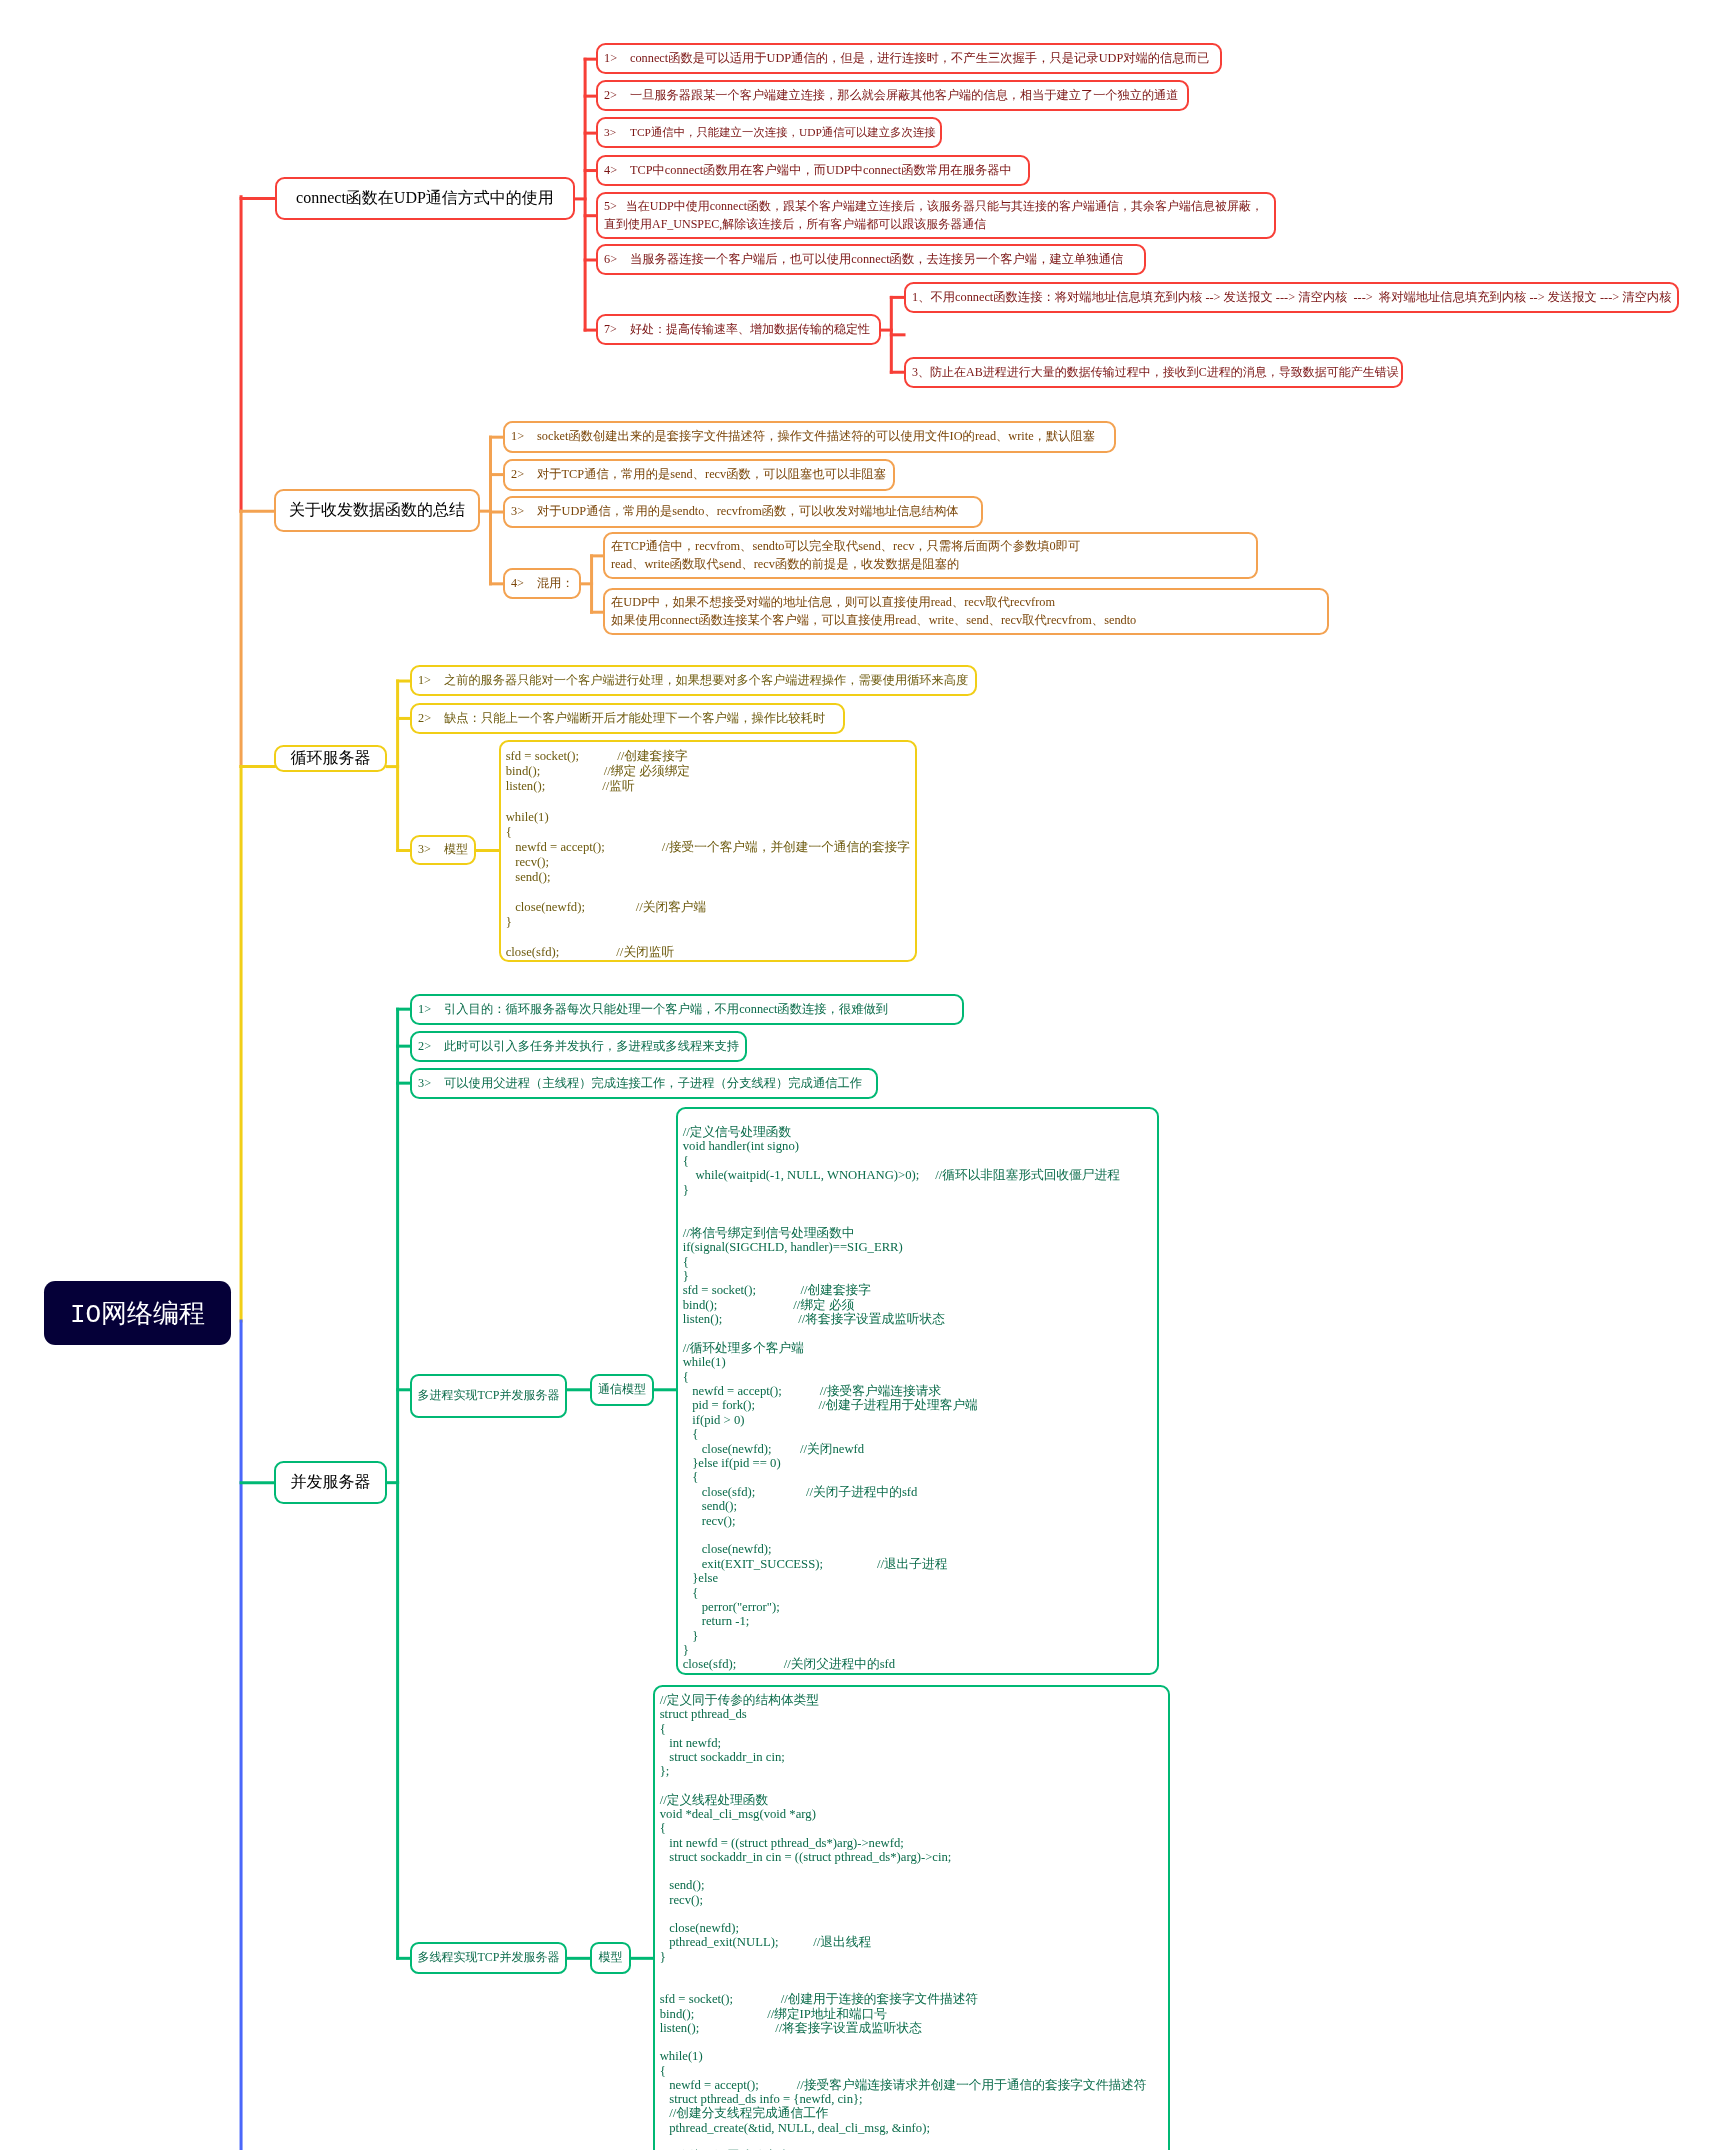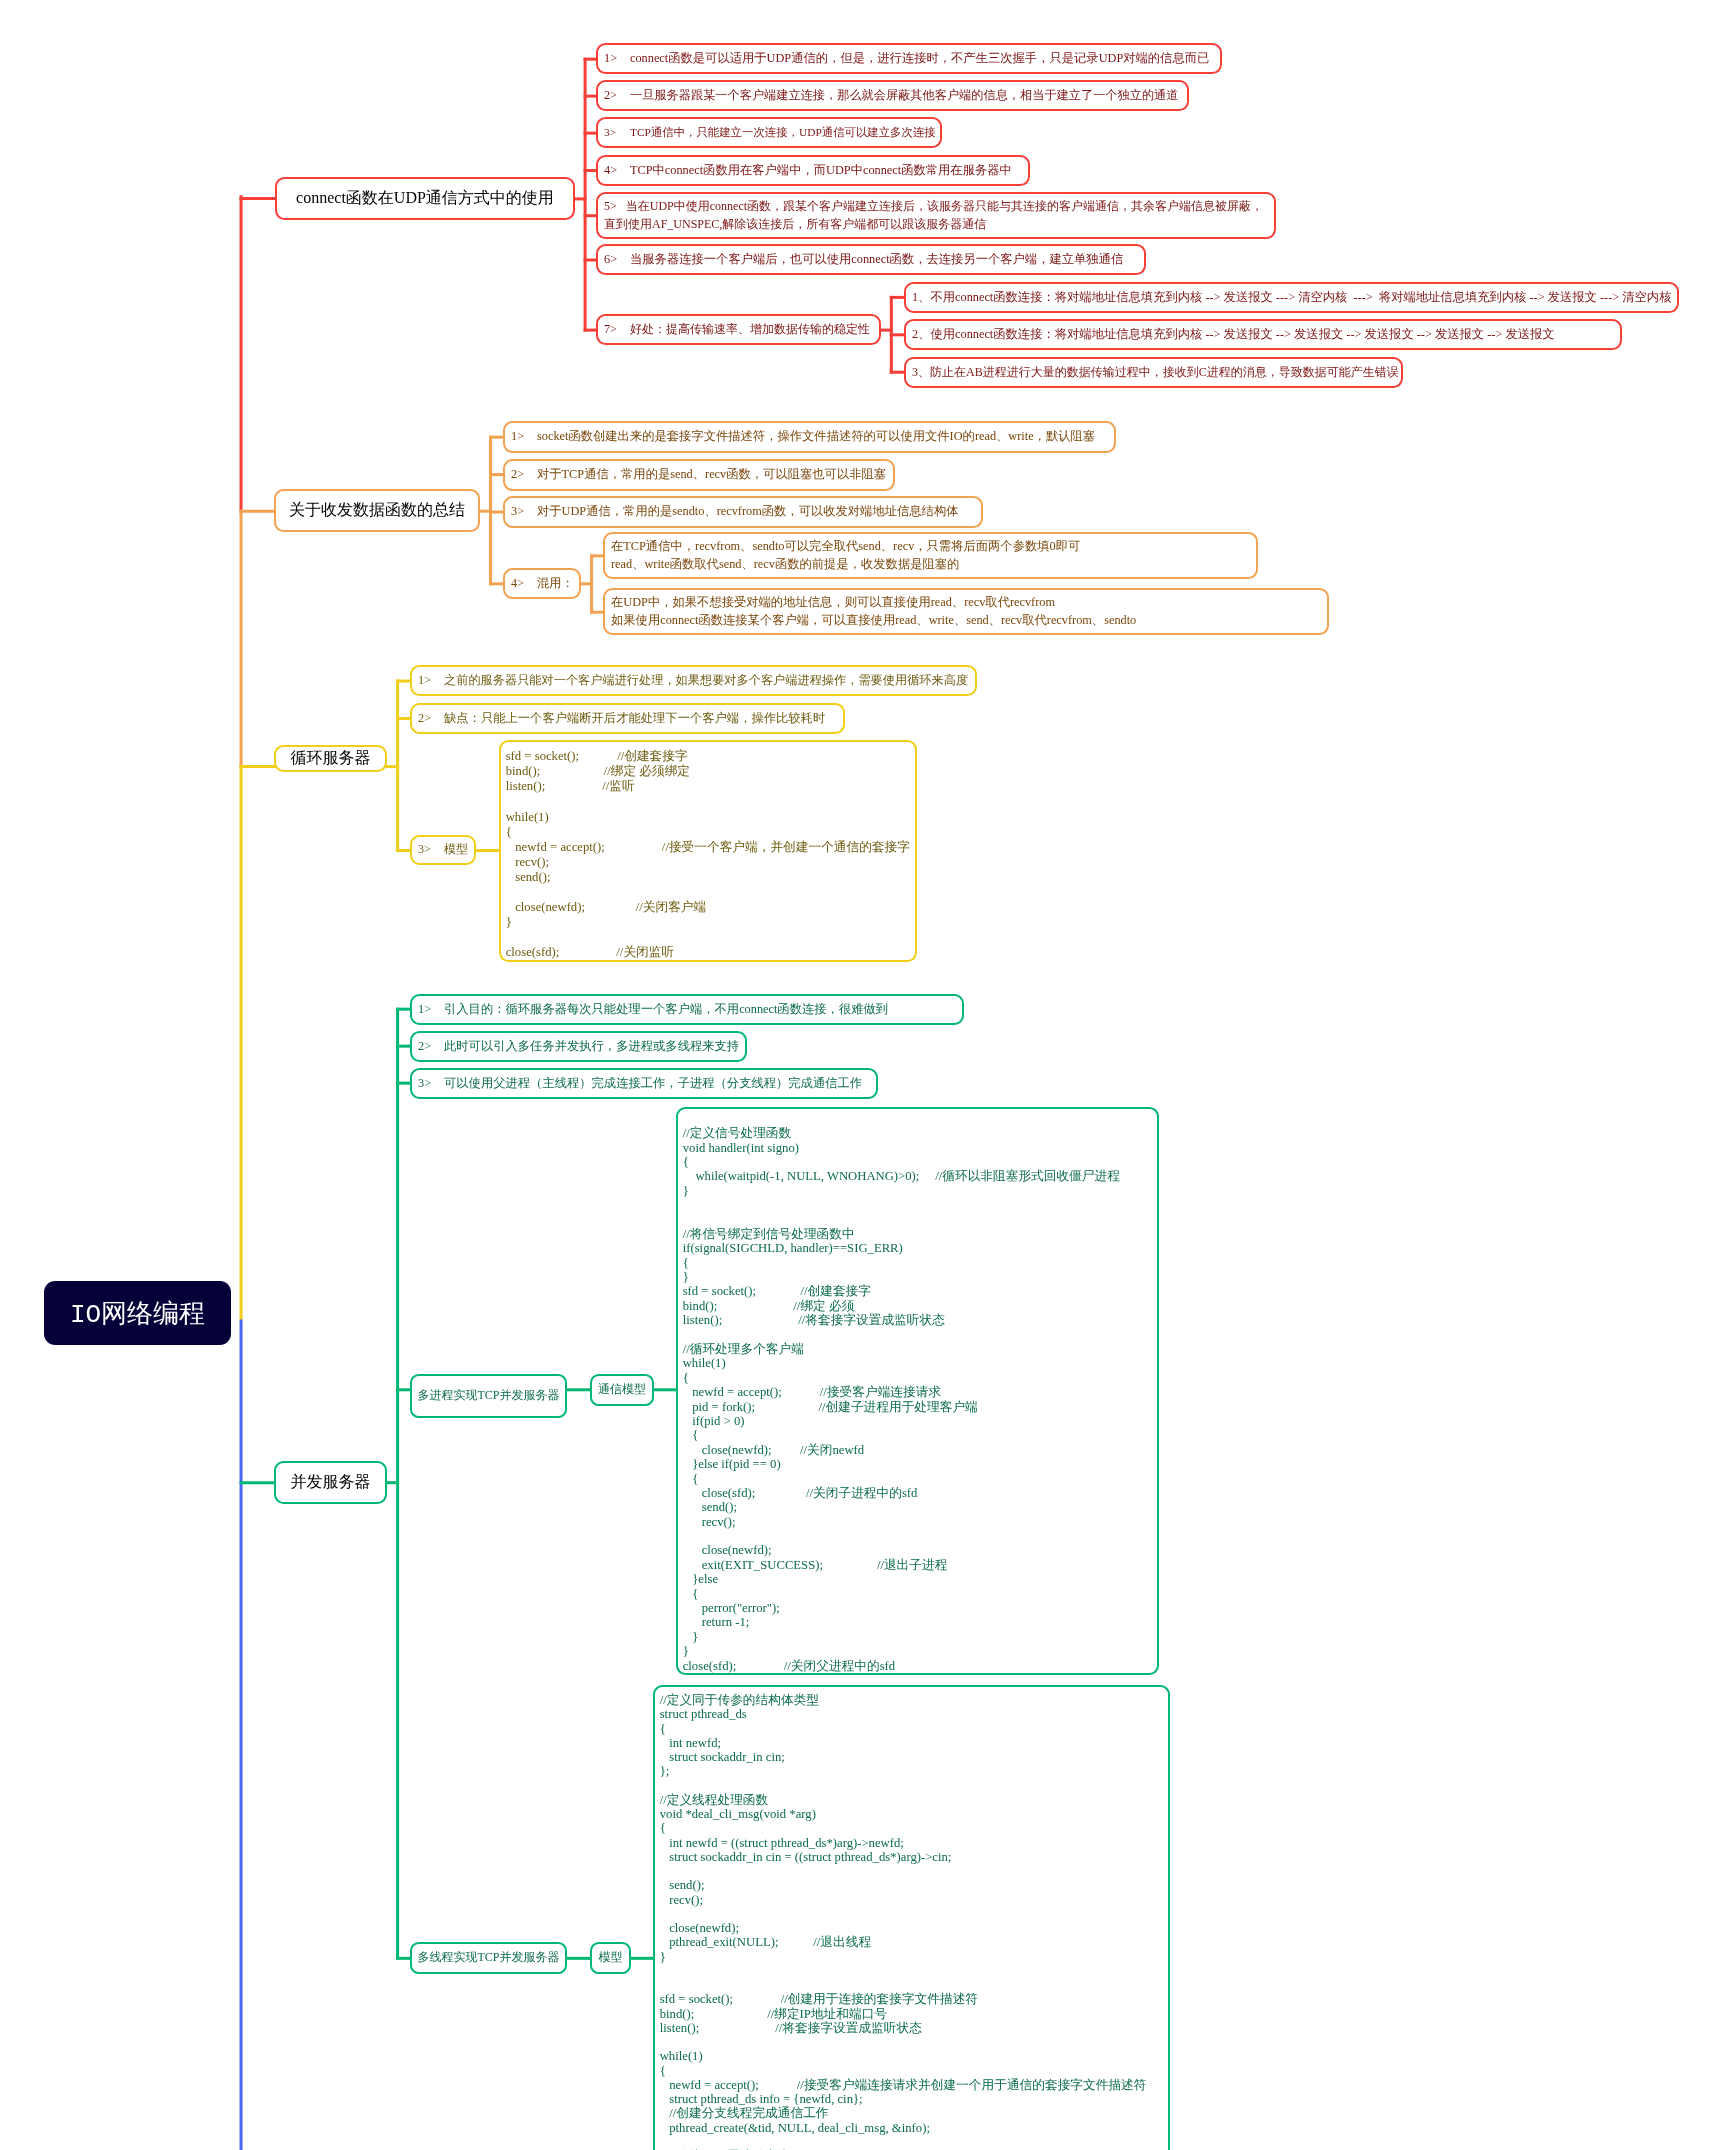--- a/index.html
+++ b/index.html
@@ -130,23 +130,20 @@
       <span class="n" style="width: 26px; flex: 0 0 auto;">6&gt;</span>
       <span class="c">当服务器连接一个客户端后，也可以使用connect函数，去连接另一个客户端，建立单独通信</span>
     </div>
     <div class="node " style="left: 596px; top: 314px; width: 285px; height: 31px; border-width: 2.6px; border-color: rgb(247, 63, 55); border-radius: 9.5px; color: rgb(122, 19, 18); font-size: 12px; line-height: 1.42; padding-left: 6px;">
       <span class="n" style="width: 26px; flex: 0 0 auto;">7&gt;</span>
       <span class="c">好处：提高传输速率、增加数据传输的稳定性</span>
     </div>
     <div class="node " style="left: 904px; top: 282px; width: 775px; height: 31px; border-width: 2.6px; border-color: rgb(247, 63, 55); border-radius: 9.5px; color: rgb(122, 19, 18); font-size: 12.3px; line-height: 1.42; padding-left: 6px;">
       <span class="c">1、不用connect函数连接：将对端地址信息填充到内核 --&gt; 发送报文 ---&gt; 清空内核  ---&gt;  将对端地址信息填充到内核 --&gt; 发送报文 ---&gt; 清空内核</span>
     </div>
-    <div class="node " style="left: 904px; top: 319px; width: 718px; height: 31px; border-width: 2.6px; border-color: rgb(247, 63, 55); border-radius: 9.5px; color: rgb(122, 19, 18); font-size: 12.3px; line-height: 1.42; padding-left: 6px;">
-      <span class="c">2、使用connect函数连接：将对端地址信息填充到内核 --&gt; 发送报文 --&gt; 发送报文 --&gt; 发送报文 --&gt; 发送报文 --&gt; 发送报文</span>
-    </div>
     <div class="node " style="left: 904px; top: 357px; width: 499px; height: 31px; border-width: 2.6px; border-color: rgb(247, 63, 55); border-radius: 9.5px; color: rgb(122, 19, 18); font-size: 12px; line-height: 1.42; padding-left: 6px;">
       <span class="c">3、防止在AB进程进行大量的数据传输过程中，接收到C进程的消息，导致数据可能产生错误</span>
     </div>
     <div class="node bt ctr" style="left: 274px; top: 489px; width: 206px; height: 43px; border-width: 2.6px; border-color: rgb(243, 162, 81); border-radius: 9.5px; color: rgb(0, 0, 0); font-size: 16px; line-height: 1.42;">
       <span class="c">关于收发数据函数的总结</span>
     </div>
     <div class="node " style="left: 503px; top: 421px; width: 613px; height: 32px; border-width: 2.6px; border-color: rgb(243, 162, 81); border-radius: 9.5px; color: rgb(122, 69, 8); font-size: 12.3px; line-height: 1.42; padding-left: 6px;">
       <span class="n" style="width: 26px; flex: 0 0 auto;">1&gt;</span>
       <span class="c">socket函数创建出来的是套接字文件描述符，操作文件描述符的可以使用文件IO的read、write，默认阻塞</span>
     </div>
@@ -215,21 +212,21 @@
     <div class="node " style="left: 410px; top: 1068px; width: 468px; height: 31px; border-width: 2.6px; border-color: rgb(0, 184, 116); border-radius: 9.5px; color: rgb(10, 107, 74); font-size: 12.3px; line-height: 1.42; padding-left: 6px;">
       <span class="n" style="width: 26px; flex: 0 0 auto;">3&gt;</span>
       <span class="c">可以使用父进程（主线程）完成连接工作，子进程（分支线程）完成通信工作</span>
     </div>
     <div class="node  ctr" style="left: 410px; top: 1374px; width: 157px; height: 44px; border-width: 2.6px; border-color: rgb(0, 184, 116); border-radius: 8.6px; color: rgb(10, 107, 74); font-size: 12px; line-height: 1.42;">
       <span class="c">多进程实现TCP并发服务器</span>
     </div>
     <div class="node  ctr" style="left: 590px; top: 1374px; width: 64px; height: 32px; border-width: 2.6px; border-color: rgb(0, 184, 116); border-radius: 8.6px; color: rgb(10, 107, 74); font-size: 12px; line-height: 1.42;">
       <span class="c">通信模型</span>
     </div>
-    <div class="node code top" style="left: 676px; top: 1107px; width: 483px; height: 568px; border-width: 2.6px; border-color: rgb(0, 184, 116); border-radius: 9.5px; color: rgb(10, 107, 74); font-size: 12.7px; line-height: 1.134; padding-left: 4.7px; padding-top: 23px; align-items: flex-end;">
+    <div class="node code top" style="left: 676px; top: 1107px; width: 483px; height: 568px; border-width: 2.6px; border-color: rgb(0, 184, 116); border-radius: 9.5px; color: rgb(10, 107, 74); font-size: 12.7px; line-height: 1.134; padding-left: 4.7px; padding-top: 16px;">
       <span class="c">//定义信号处理函数
 void handler(int signo)
 {
     while(waitpid(-1, NULL, WNOHANG)&gt;0);     //循环以非阻塞形式回收僵尸进程
 }
 
 
 //将信号绑定到信号处理函数中
 if(signal(SIGCHLD, handler)==SIG_ERR)
 {

